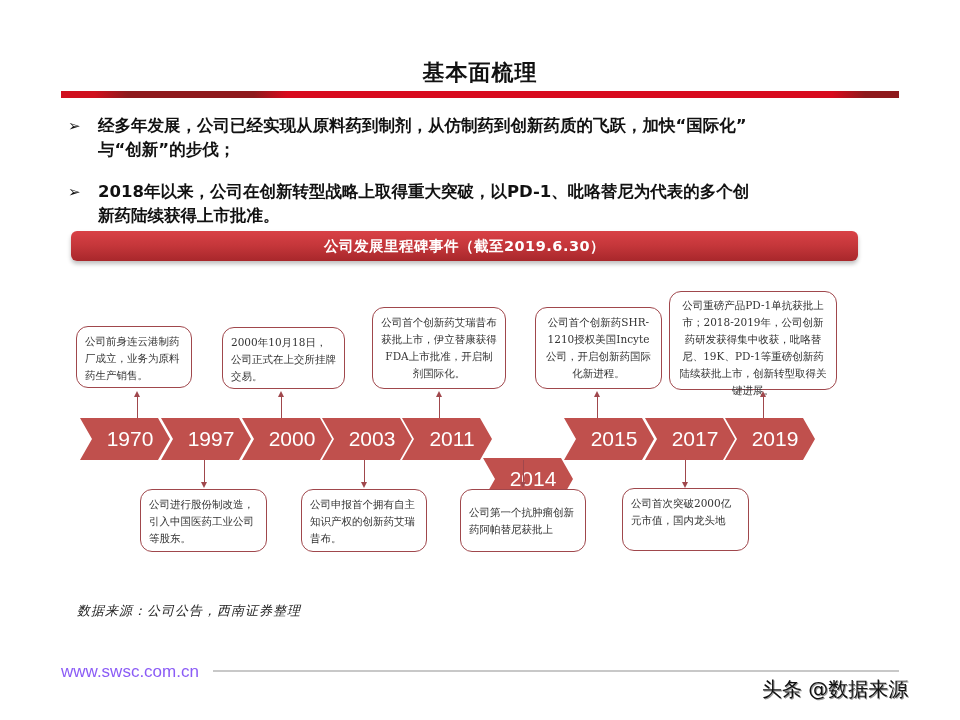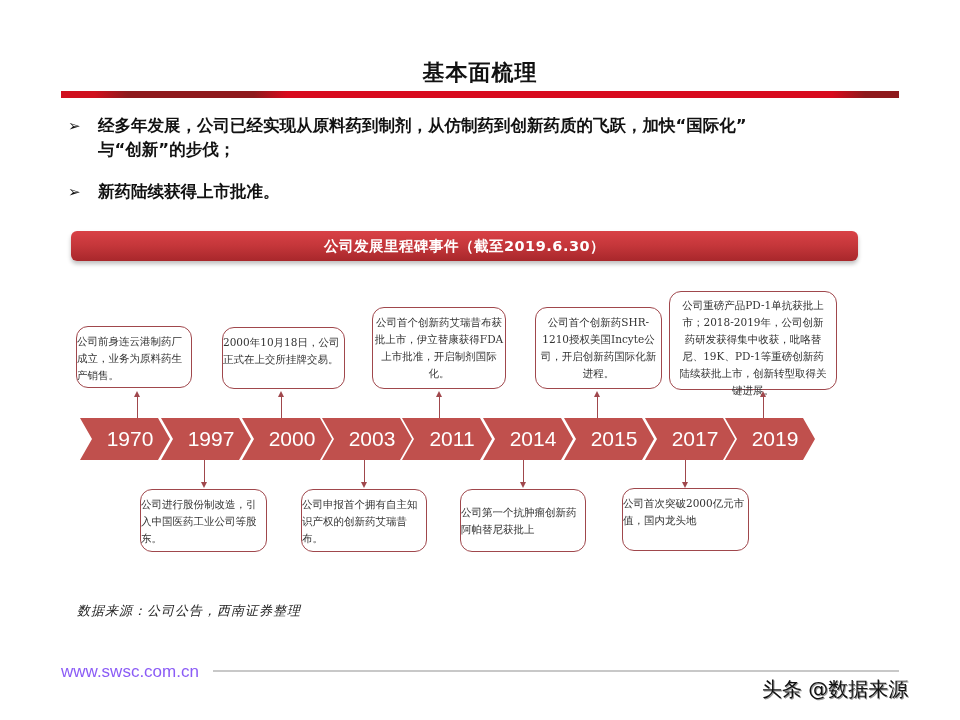--- a/index.html
+++ b/index.html
@@ -10,21 +10,21 @@
   .rule { left:61px; top:91px; width:838px; height:7px;
           background:linear-gradient(90deg,#d0101e 0%,#d0101e 4%,#8e1a1c 8%,#8e1a1c 23%,#d80a1e 27%,#d80a1e 92%,#8e1a1c 96%,#8e1a1c 100%); }
   .bullet { left:68px; width:800px; font-size:16.5px; font-weight:bold; line-height:24px; color:#111; }
   .bullet .arrow { position:absolute; left:0; top:0; width:20px; font-size:15px; }
   .bullet .txt { margin-left:30px; display:block; }
   .banner { left:71px; top:231px; width:787px; height:30px; border-radius:6px;
             background:linear-gradient(180deg,#d94146 0%,#c4363a 50%,#a8272b 100%);
             box-shadow:0 3px 4px rgba(0,0,0,0.25);
             color:#fff; font-weight:bold; font-size:14.5px; text-align:center; line-height:30px; letter-spacing:0.5px; }
   .box { border:1.3px solid #a0474c; border-radius:12px; background:#fff;
-         font-family:"DejaVu Serif", "Liberation Serif", serif; font-size:10.5px; line-height:17px; color:#333; box-sizing:border-box; padding:6px 0; }
+         font-family:"DejaVu Serif", "Liberation Serif", serif; font-size:10.5px; line-height:17px; color:#333; box-sizing:border-box; padding:6px 8px; }
   .box.center { text-align:center; }
   .vline { width:1px; background:#a0474c; }
   .arrow-up { width:0; height:0; border-left:3px solid transparent; border-right:3px solid transparent; border-bottom:6px solid #a0474c; }
   .arrow-down { width:0; height:0; border-left:3px solid transparent; border-right:3px solid transparent; border-top:6px solid #a0474c; }
   .chev { height:42px; top:418px; color:#fff; font-family:"Liberation Sans", sans-serif; font-size:21px; text-align:center; line-height:42px; }
   .chev svg { position:absolute; left:0; top:0; }
   .chev span { position:relative; display:block; padding-left:10px; }
   .source { left:77px; top:602px; font-family:"DejaVu Serif", "Liberation Serif", serif; font-style:italic; font-size:13px; color:#222; letter-spacing:1px; }
   .url { left:61px; top:662px; font-family:"Liberation Sans", sans-serif; font-size:17px; color:#8b5cf6; }
   .foot-line { left:213px; top:670px; width:686px; height:2px; background:#c8c8c8; }
@@ -36,20 +36,21 @@
 <div class="abs title">基本面梳理</div>
 <div class="abs rule"></div>
 
 <div class="abs bullet" style="top:114px;">
   <span class="arrow">➢</span>
   <span class="txt">经多年发展，公司已经实现从原料药到制剂，从仿制药到创新药质的飞跃，加快“国际化”</span>
   <span class="txt">与“创新”的步伐；</span>
 </div>
 <div class="abs bullet" style="top:180px;">
   <span class="arrow">➢</span>
+  <span class="txt">2018年以来，公司在创新转型战略上取得重大突破，以PD-1、吡咯替尼为代表的多个创</span>
   <span class="txt">新药陆续获得上市批准。</span>
 </div>
 
 <div class="abs banner">公司发展里程碑事件（截至2019.6.30）</div>
 
 <div class="abs box" style="left:76px; top:326px; width:116px; height:62px;">公司前身连云港制药厂成立，业务为原料药生产销售。</div>
 <div class="abs box" style="left:222px; top:327px; width:123px; height:62px;">2000年10月18日，公司正式在上交所挂牌交易。</div>
 <div class="abs box center" style="left:372px; top:307px; width:134px; height:82px;">公司首个创新药艾瑞昔布获批上市，伊立替康获得FDA上市批准，开启制剂国际化。</div>
 <div class="abs box center" style="left:535px; top:307px; width:127px; height:82px;">公司首个创新药SHR-1210授权美国Incyte公司，开启创新药国际化新进程。</div>
 <div class="abs box center" style="left:669px; top:291px; width:168px; height:99px; padding:5px 8px;">公司重磅产品PD-1单抗获批上市；2018-2019年，公司创新药研发获得集中收获，吡咯替尼、19K、PD-1等重磅创新药陆续获批上市，创新转型取得关键进展。</div>
@@ -88,21 +89,21 @@
       <polygon points="0,0 78,0 90,21 78,42 0,42 12,21" fill="#c0504d"></polygon>
     </svg>
   <span>2003</span>
 </div>
 <div class="abs chev" style="left:402px; width:90px;">
   <svg width="90" height="42">
       <polygon points="0,0 78,0 90,21 78,42 0,42 12,21" fill="#c0504d"></polygon>
     </svg>
   <span>2011</span>
 </div>
-<div class="abs chev" style="left:483px; width:90px;">
+<div class="abs chev" style="left:483px; width:90px;margin-top:40px;">
   <svg width="90" height="42">
       <polygon points="0,0 78,0 90,21 78,42 0,42 12,21" fill="#c0504d"></polygon>
     </svg>
   <span>2014</span>
 </div>
 <div class="abs chev" style="left:564px; width:90px;">
   <svg width="90" height="42">
       <polygon points="0,0 78,0 90,21 78,42 0,42 12,21" fill="#c0504d"></polygon>
     </svg>
   <span>2015</span>

